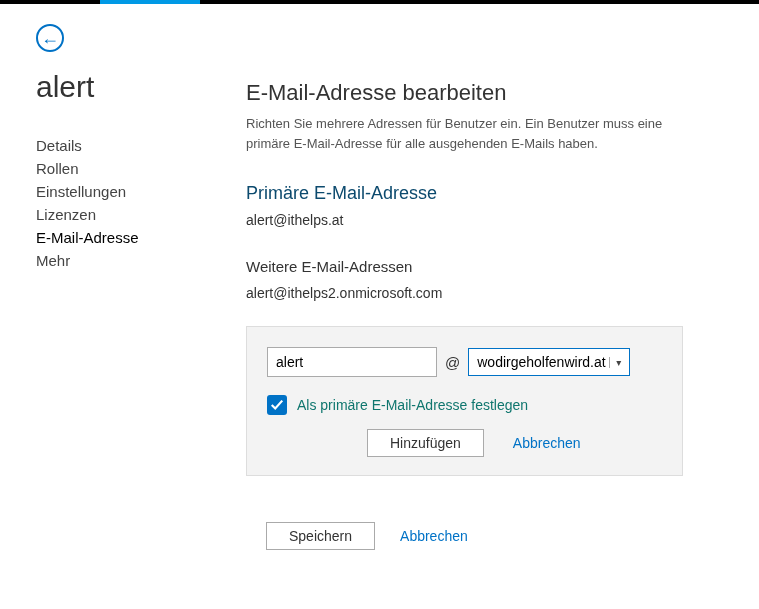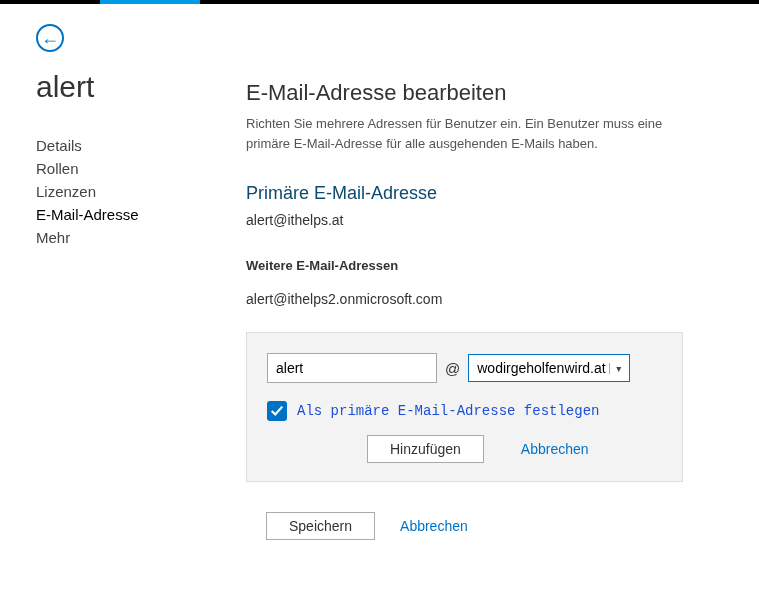--- a/index.html
+++ b/index.html
@@ -13,55 +13,56 @@
     .title { font-size: 30px; color: #333; font-weight: 300; margin-bottom: 30px; margin-top: 8px; }
     .nav { list-style: none; }
     .nav li { font-size: 15px; color: #444; padding: 3px 0; cursor: pointer; }
     .nav li.active { color: #000000; }
     .nav li.wrap { line-height: 1.3; }
     .main { flex: 1; padding-top: 18px; padding-right: 40px; }
     .section-title { font-size: 22px; color: #333; font-weight: 400; margin-bottom: 8px; }
     .section-desc { font-size: 13px; color: #555; line-height: 1.5; margin-bottom: 30px; }
     .field-label { font-size: 18px; font-weight: normal; color: #0c4a6e; margin-bottom: 8px; }
     .field-value { font-size: 14px; color: #333; margin-bottom: 30px; }
-    .sub-label { font-size: 13px; font-weight: bold; color: #333; margin-bottom: 18px; }
+    .sub-label { font-size: 15px; font-weight: normal; color: #333; margin-bottom: 10px; }
     .email-list { font-size: 14px; color: #333; margin-bottom: 25px; }
     .add-panel { background: #f3f3f3; border: 1px solid #ddd; padding: 20px 20px 18px 20px; }
     .input-row { display: flex; align-items: center; gap: 8px; margin-bottom: 18px; }
     .text-input { border: 1px solid #aaa; padding: 6px 8px; font-size: 14px; background: #fff; width: 170px; font-family: inherit; }
     .at { font-size: 15px; color: #333; }
     .domain-select { border: 1px solid #0072c6; padding: 5px 8px; font-size: 14px; background: #fff; width: 162px; font-family: inherit; position: relative; display: flex; justify-content: space-between; align-items: center; cursor: pointer; }
     .domain-select .caret { font-size: 10px; color: #444; border-left: 1px solid #aaa; padding-left: 6px; }
     .check-row { display: flex; align-items: center; gap: 10px; margin-bottom: 14px; }
     .checkbox { width: 20px; height: 20px; background: #0072c6; border-radius: 3px; display: flex; align-items: center; justify-content: center; cursor: pointer; }
     .checkbox svg { width: 14px; height: 14px; }
-    .check-label { font-size: 14px; color: #1d4ed8; font-family: Liberation Mono, monospace; }
-    .btn-row { display: flex; align-items: center; gap: 37px; margin-left: 100px; }
+    .check-label { font-size: 14px; color: #0f766e; }
+    .btn-row { display: flex; align-items: center; gap: 29px; margin-left: 100px; }
     .btn { border: 1px solid #aaa; background: #fff; padding: 5px 22px; font-size: 14px; color: #333; cursor: pointer; font-family: inherit; }
     .link-btn { color: #0072c6; font-size: 14px; cursor: pointer; background: none; border: none; font-family: inherit; }
-    .footer-row { display: flex; align-items: center; gap: 25px; margin-top: 30px; padding-left: 20px; }
+    .footer-row { display: flex; align-items: center; gap: 25px; margin-top: 46px; padding-left: 20px; }
   </style>
 </head>
 <body>
 
 
 
 <div class="topbar"></div>
 <div class="topbar-accent"></div>
 
 <div class="back-btn">
   <span class="back-arrow">←</span>
 </div>
 
 <div class="page">
   <div class="left-col">
     <h1 class="title">alert</h1>
     <ul class="nav">
       <li>Details</li>
       <li>Rollen</li>
+      <li>Einstellungen</li>
       <li>Lizenzen</li>
       <li class="active">E-Mail-Adresse</li>
       <li>Mehr</li>
     </ul>
   </div>
 
   <div class="main">
     <h2 class="section-title">E-Mail-Adresse bearbeiten</h2>
     <p class="section-desc">Richten Sie mehrere Adressen für Benutzer ein. Ein Benutzer muss eine primäre E-Mail-Adresse für alle ausgehenden E-Mails haben.</p>
 

